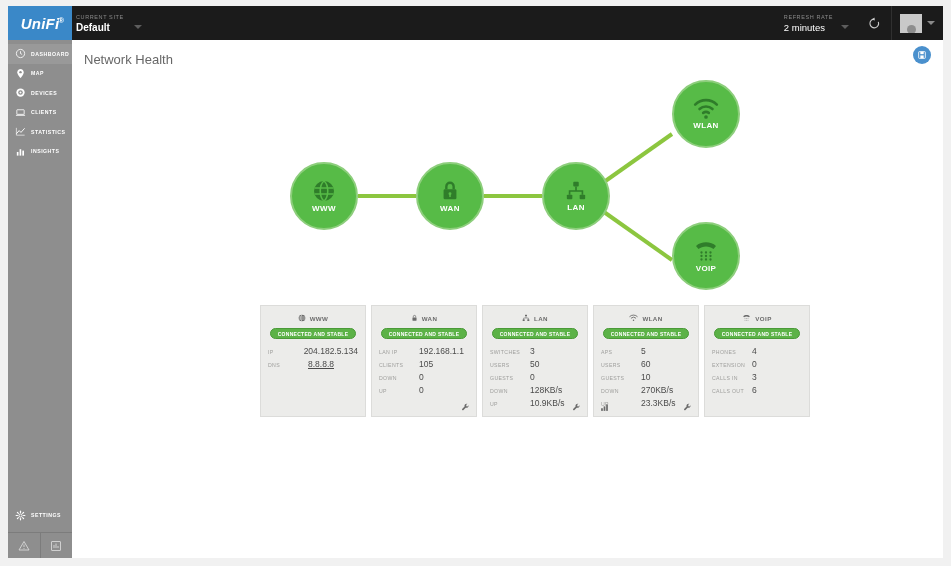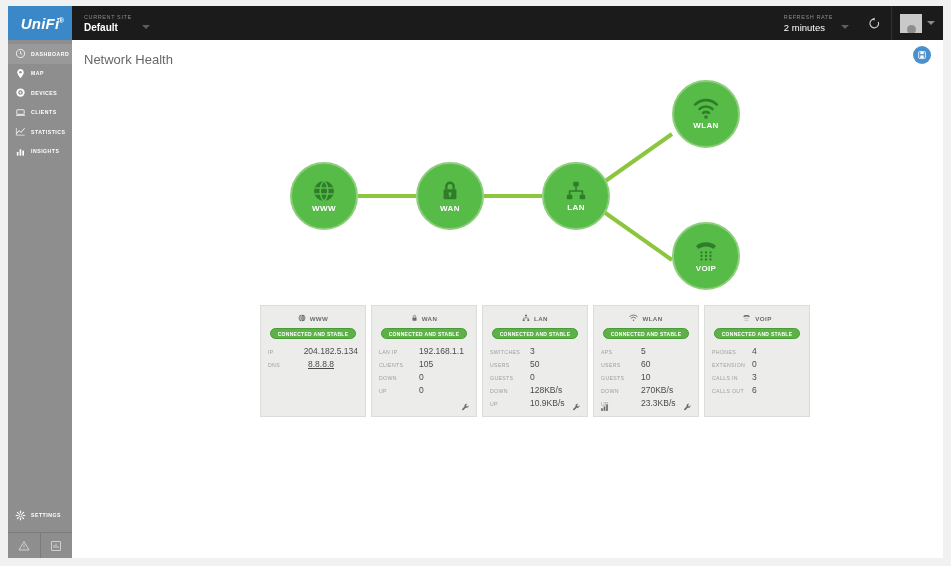--- a/index.html
+++ b/index.html
@@ -31,21 +31,21 @@
     color: #ffffff; font-size: 15px; font-style: italic;
     font-weight: bold; letter-spacing: .2px;
     position: relative;
   }
   .logo-text .dot {
     position: absolute; right: -5px; top: 1px;
     font-size: 8px; font-style: normal;
   }
   .site-select {
     display: flex; flex-direction: column; justify-content: center;
-    padding-left: 12px; min-width: 130px; cursor: pointer;
+    padding-left: 4px; min-width: 130px; cursor: pointer;
   }
   .cap-label {
     color: #8a8a8a; font-size: 5.5px; letter-spacing: .6px;
     text-transform: uppercase; line-height: 8px;
   }
   .site-row { display: flex; align-items: center; gap: 24px; }
   .site-value {
     color: #ffffff; font-size: 10px; font-weight: bold; line-height: 13px;
   }
   .caret {

